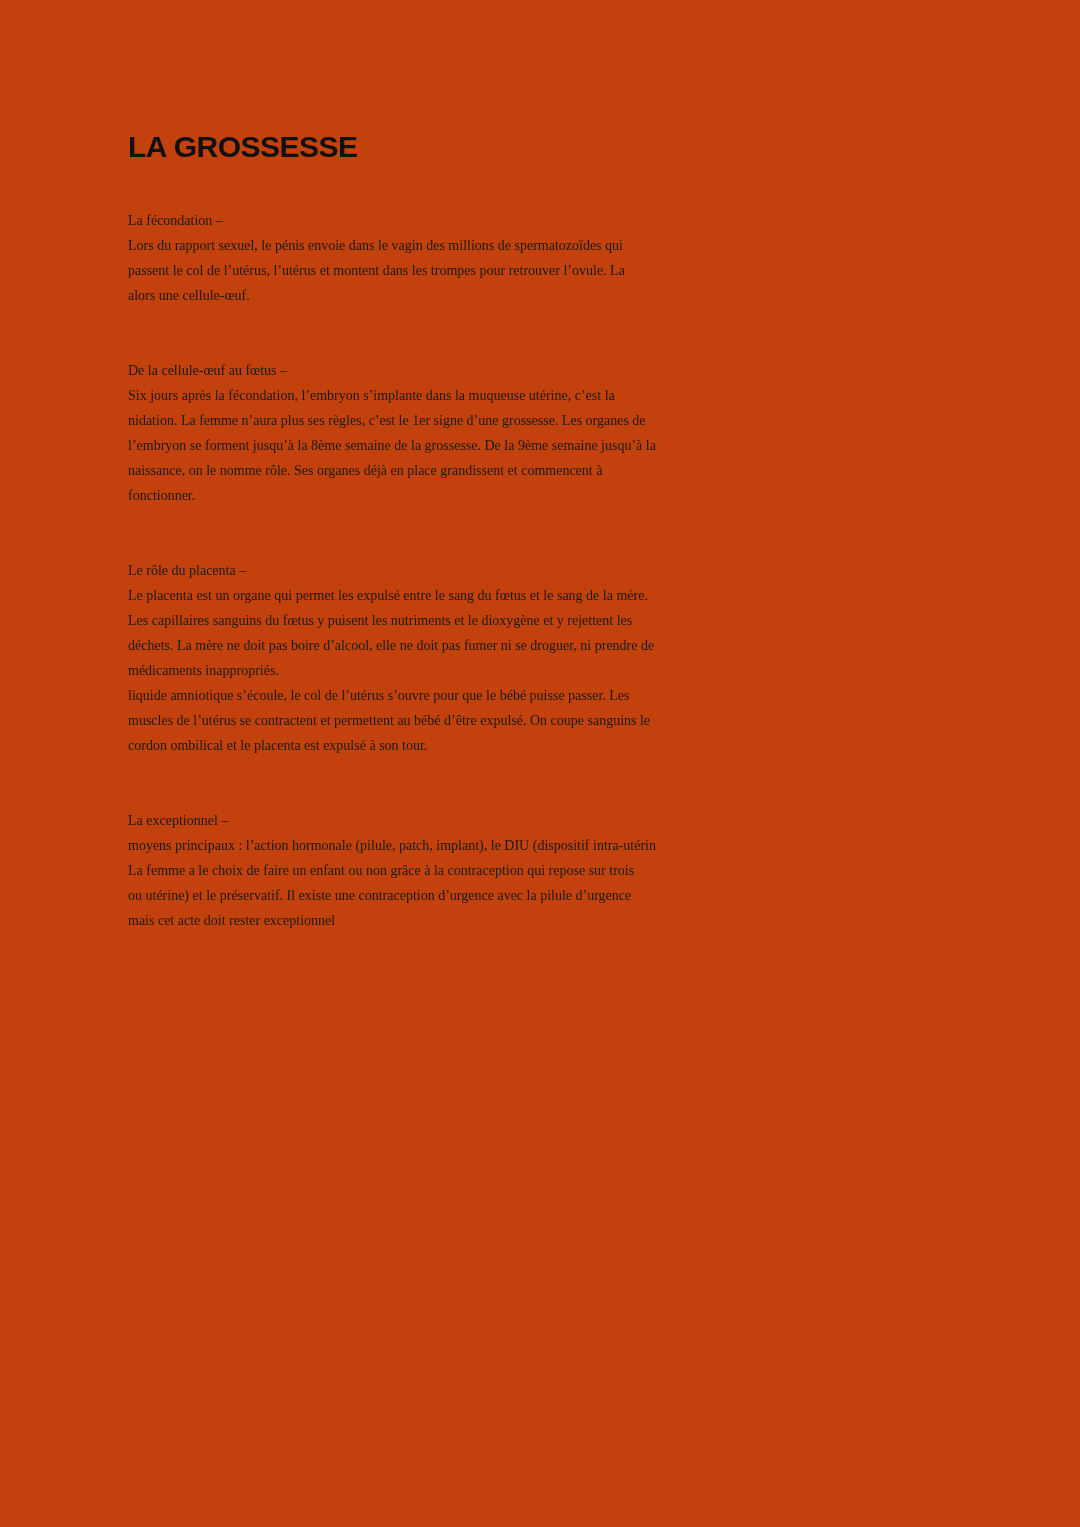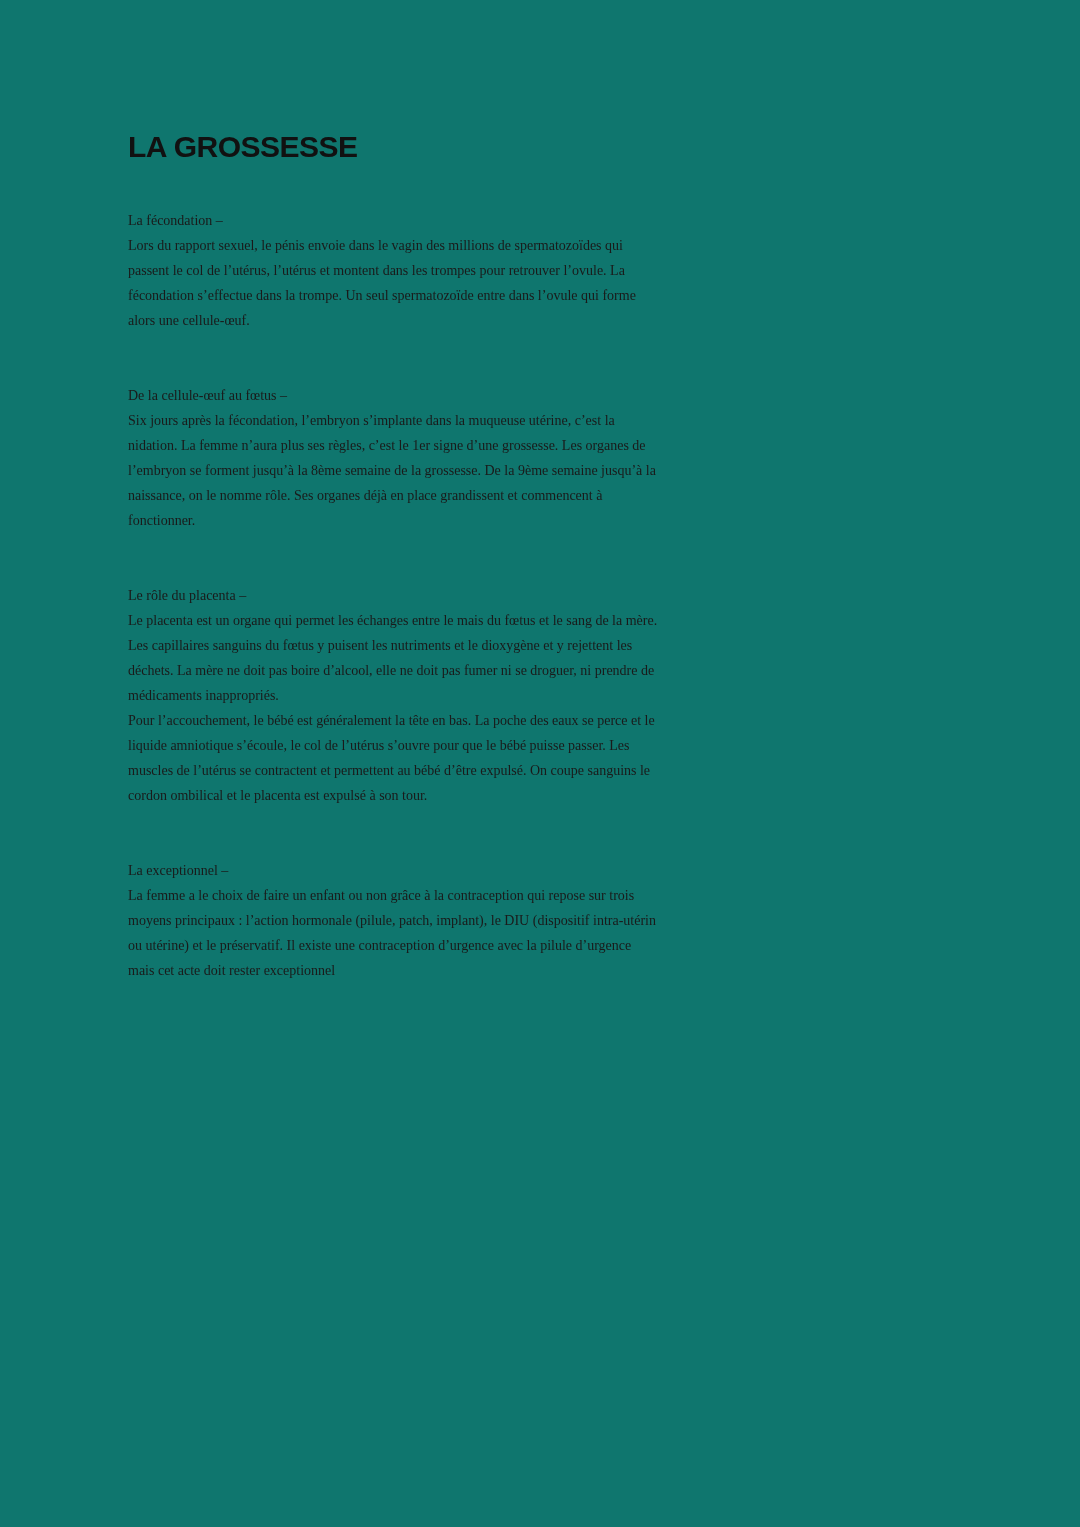--- a/index.html
+++ b/index.html
@@ -10,21 +10,21 @@
   }
   body {
     width: 1080px;
     height: 1527px;
     overflow: hidden;
   }
   .page {
     position: relative;
     width: 1080px;
     height: 1527px;
-    background: #0f766e;
+    background: #c2410c;
     color: #1a1a1a;
     font-family: "Liberation Serif", serif;
   }
   .content {
     position: absolute;
     left: 128px;
     top: 130px;
     width: 836px;
   }
   .doc-title {
@@ -55,54 +55,52 @@
 
 <div class="page">
   <div class="content">
     <h1 class="doc-title">LA GROSSESSE</h1>
     <div class="sections">
   <div class="section">
     <div class="sec-heading">La fécondation –</div>
     <div class="sec-lines">
             <div class="line">Lors du rapport sexuel, le pénis envoie dans le vagin des millions de spermatozoïdes qui</div>
             <div class="line">passent le col de l’utérus, l’utérus et montent dans les trompes pour retrouver l’ovule. La</div>
-            <div class="line">fécondation s’effectue dans la trompe. Un seul spermatozoïde entre dans l’ovule qui forme</div>
             <div class="line">alors une cellule-œuf.</div>
           </div>
   </div>
 
   <div class="section">
     <div class="sec-heading">De la cellule-œuf au fœtus –</div>
     <div class="sec-lines">
             <div class="line">Six jours après la fécondation, l’embryon s’implante dans la muqueuse utérine, c’est la</div>
             <div class="line">nidation. La femme n’aura plus ses règles, c’est le 1er signe d’une grossesse. Les organes de</div>
             <div class="line">l’embryon se forment jusqu’à la 8ème semaine de la grossesse. De la 9ème semaine jusqu’à la</div>
             <div class="line">naissance, on le nomme rôle. Ses organes déjà en place grandissent et commencent à</div>
             <div class="line">fonctionner.</div>
           </div>
   </div>
 
   <div class="section">
     <div class="sec-heading">Le rôle du placenta –</div>
     <div class="sec-lines">
-            <div class="line">Le placenta est un organe qui permet les échanges entre le mais du fœtus et le sang de la mère.</div>
+            <div class="line">Le placenta est un organe qui permet les expulsé entre le sang du fœtus et le sang de la mère.</div>
             <div class="line">Les capillaires sanguins du fœtus y puisent les nutriments et le dioxygène et y rejettent les</div>
             <div class="line">déchets. La mère ne doit pas boire d’alcool, elle ne doit pas fumer ni se droguer, ni prendre de</div>
             <div class="line">médicaments inappropriés.</div>
-            <div class="line">Pour l’accouchement, le bébé est généralement la tête en bas. La poche des eaux se perce et le</div>
             <div class="line">liquide amniotique s’écoule, le col de l’utérus s’ouvre pour que le bébé puisse passer. Les</div>
             <div class="line">muscles de l’utérus se contractent et permettent au bébé d’être expulsé. On coupe sanguins le</div>
             <div class="line">cordon ombilical et le placenta est expulsé à son tour.</div>
           </div>
   </div>
 
   <div class="section">
     <div class="sec-heading">La exceptionnel –</div>
     <div class="sec-lines">
+            <div class="line">moyens principaux : l’action hormonale (pilule, patch, implant), le DIU (dispositif intra-utérin</div>
             <div class="line">La femme a le choix de faire un enfant ou non grâce à la contraception qui repose sur trois</div>
-            <div class="line">moyens principaux : l’action hormonale (pilule, patch, implant), le DIU (dispositif intra-utérin</div>
             <div class="line">ou utérine) et le préservatif. Il existe une contraception d’urgence avec la pilule d’urgence</div>
             <div class="line">mais cet acte doit rester exceptionnel</div>
           </div>
   </div>
 </div>
   </div>
 </div>
 
 </body></html>

